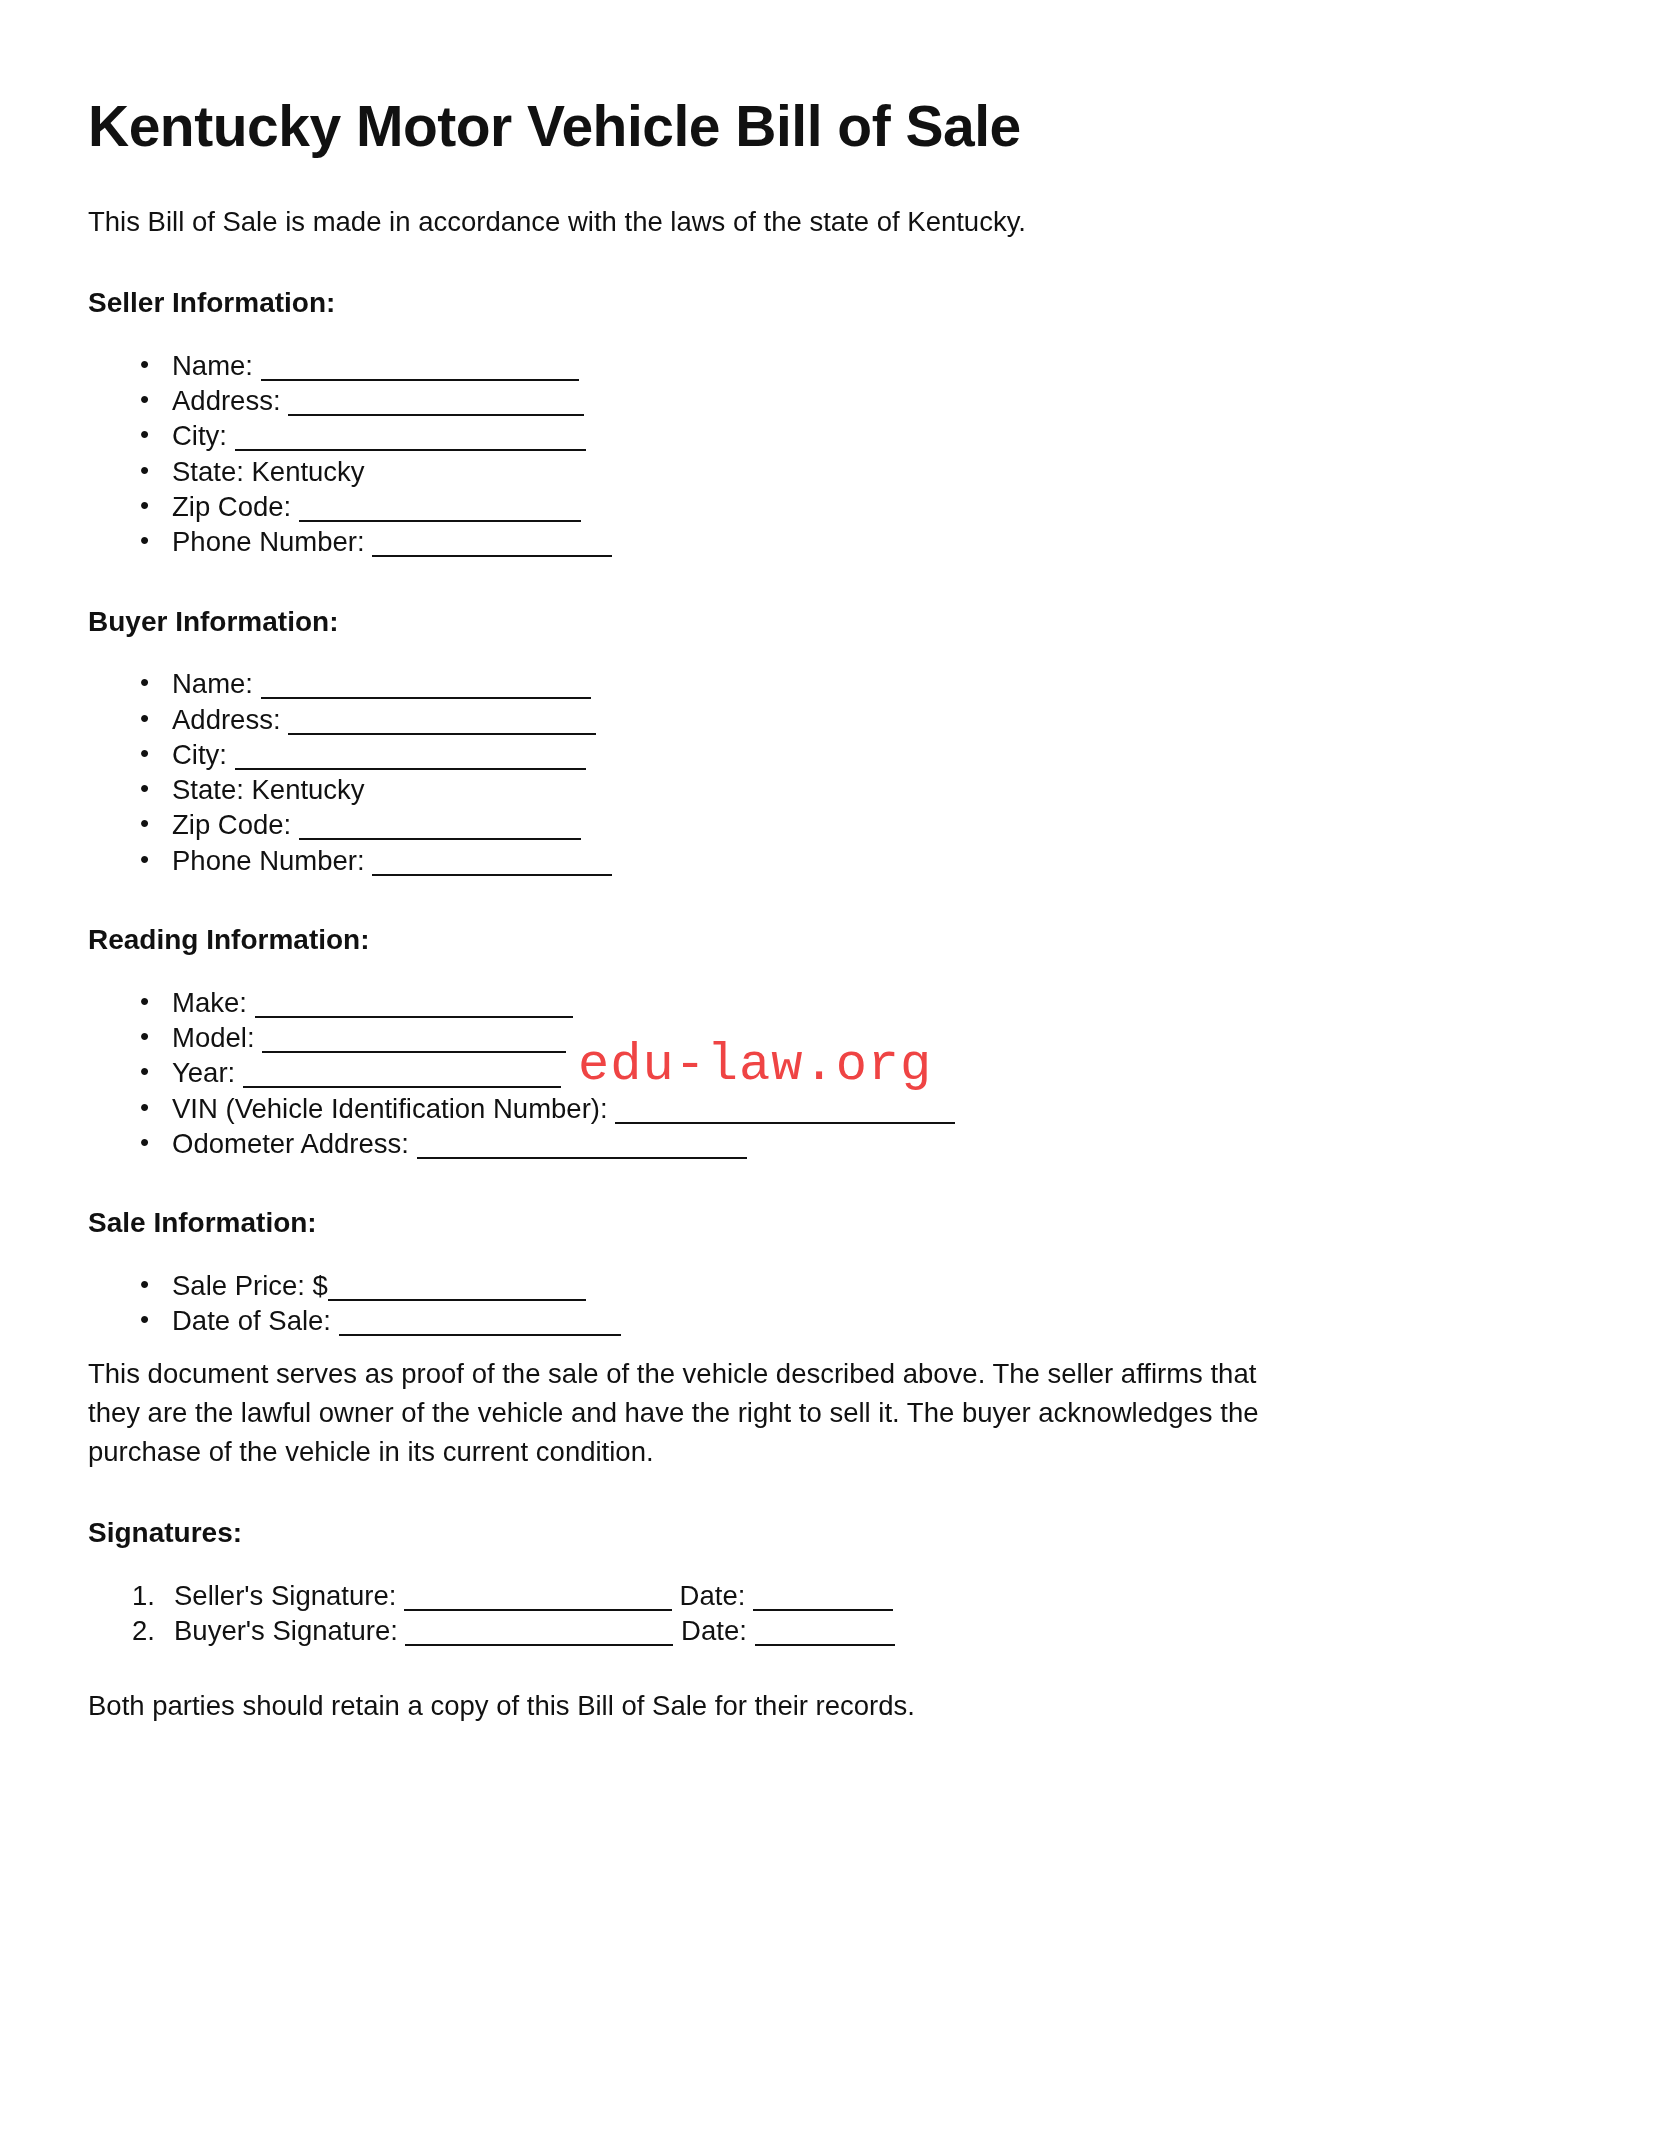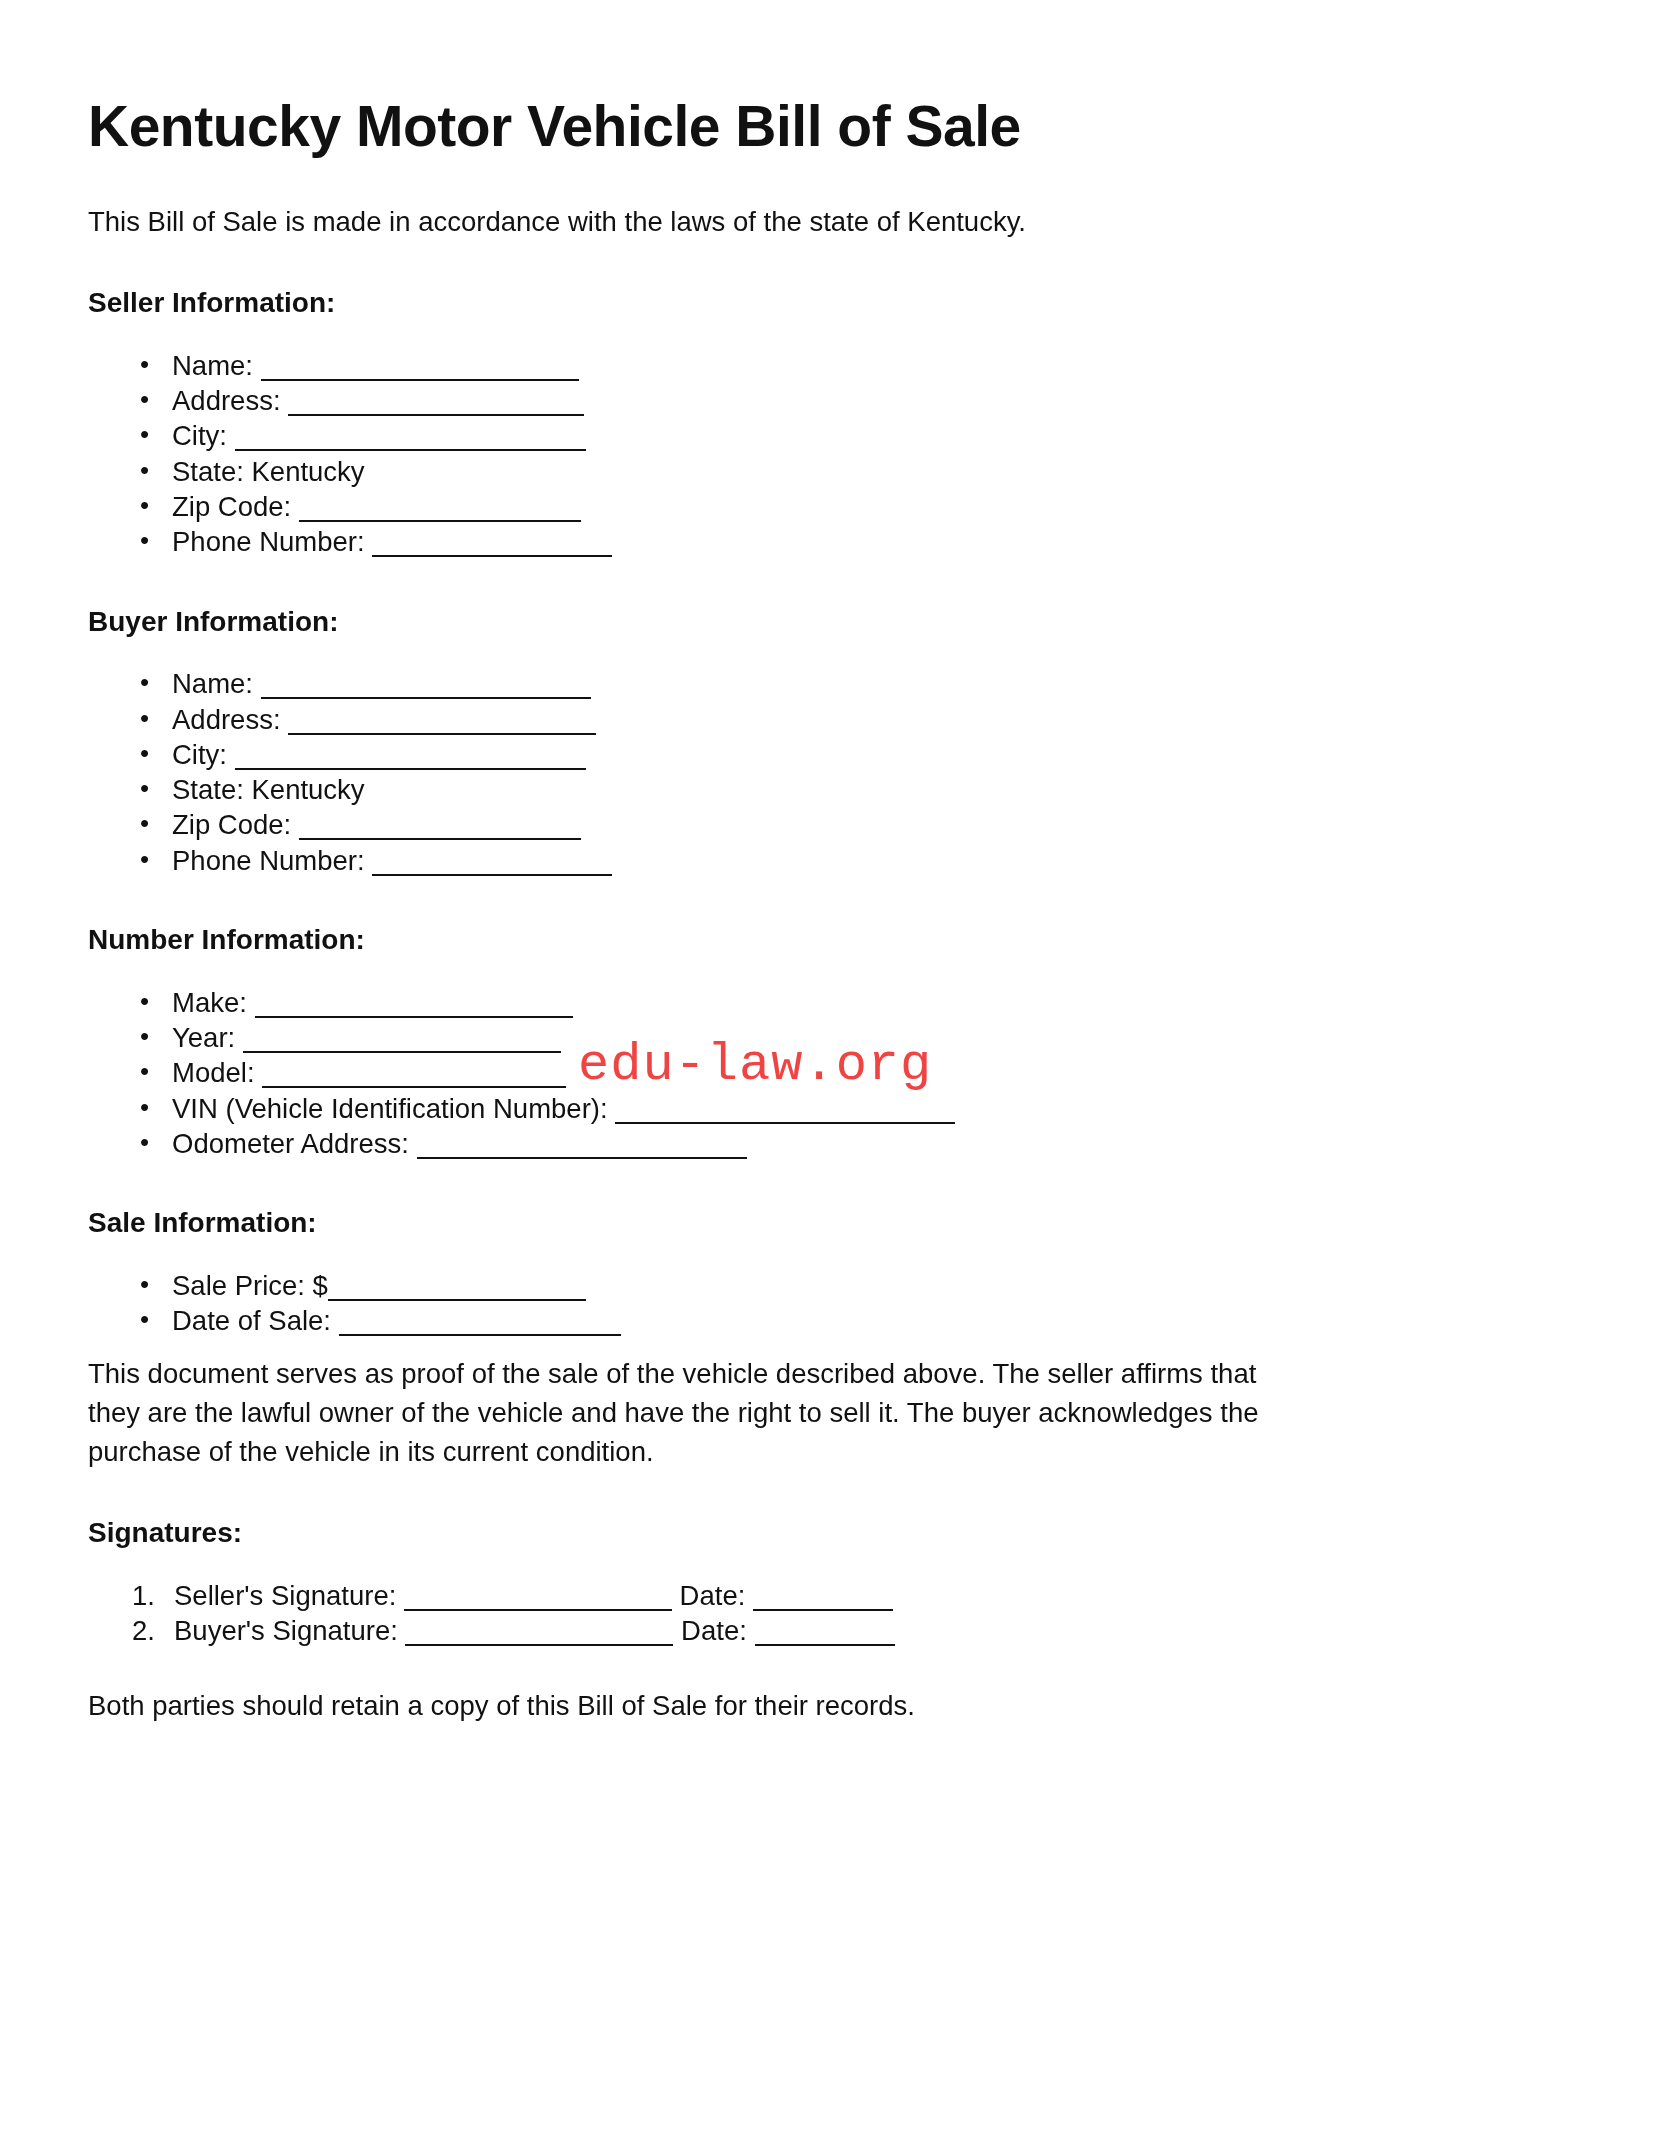--- a/index.html
+++ b/index.html
@@ -173,25 +173,25 @@
     <h2 class="section-heading">Buyer Information:</h2>
     <ul class="field-list">
         <li><span>Name:</span> <span class="blank" style="width: 330px;"></span></li>
         <li><span>Address:</span> <span class="blank" style="width: 308px;"></span></li>
         <li><span>City:</span> <span class="blank" style="width: 351px;"></span></li>
         <li><span>State:</span><span> Kentucky</span></li>
         <li><span>Zip Code:</span> <span class="blank" style="width: 282px;"></span></li>
         <li><span>Phone Number:</span> <span class="blank" style="width: 240px;"></span></li>
       </ul>
 
-    <h2 class="section-heading">Number Information:</h2>
+    <h2 class="section-heading">Reading Information:</h2>
     <ul class="field-list">
         <li><span>Make:</span> <span class="blank" style="width: 318px;"></span></li>
+        <li><span>Model:</span> <span class="blank" style="width: 304px;"></span></li>
         <li><span>Year:</span> <span class="blank" style="width: 318px;"></span></li>
-        <li><span>Model:</span> <span class="blank" style="width: 304px;"></span></li>
         <li><span>VIN (Vehicle Identification Number):</span> <span class="blank" style="width: 340px;"></span></li>
         <li><span>Odometer Address:</span> <span class="blank" style="width: 330px;"></span></li>
       </ul>
 
     <h2 class="section-heading">Sale Information:</h2>
     <ul class="field-list">
         <li><span>Sale Price: $</span><span class="blank" style="width: 258px;"></span></li>
         <li><span>Date of Sale:</span> <span class="blank" style="width: 282px;"></span></li>
       </ul>
 

